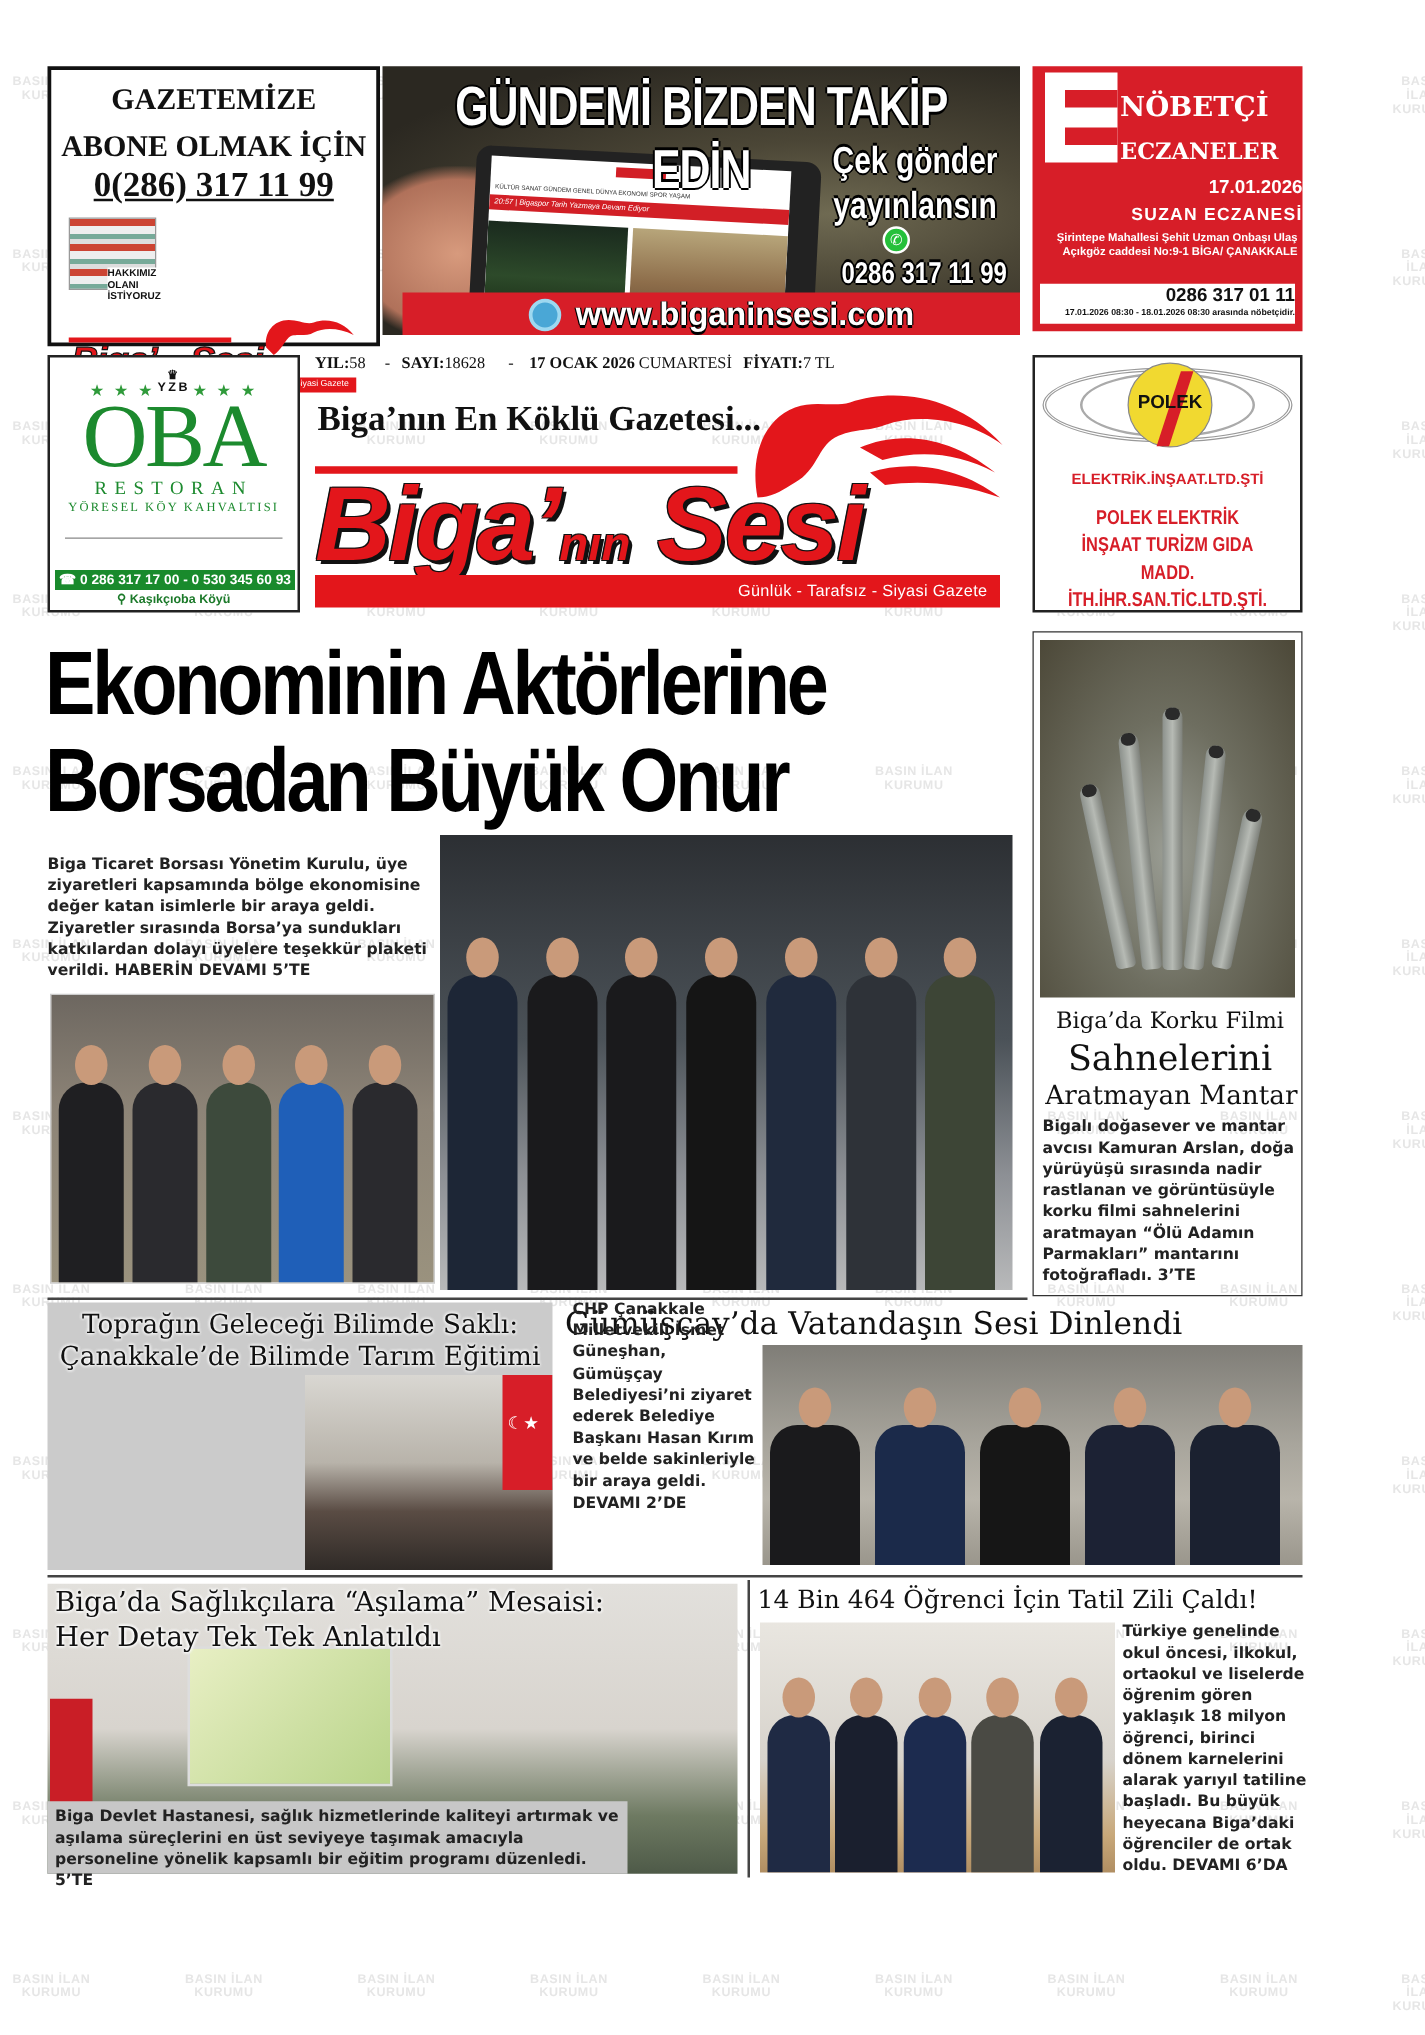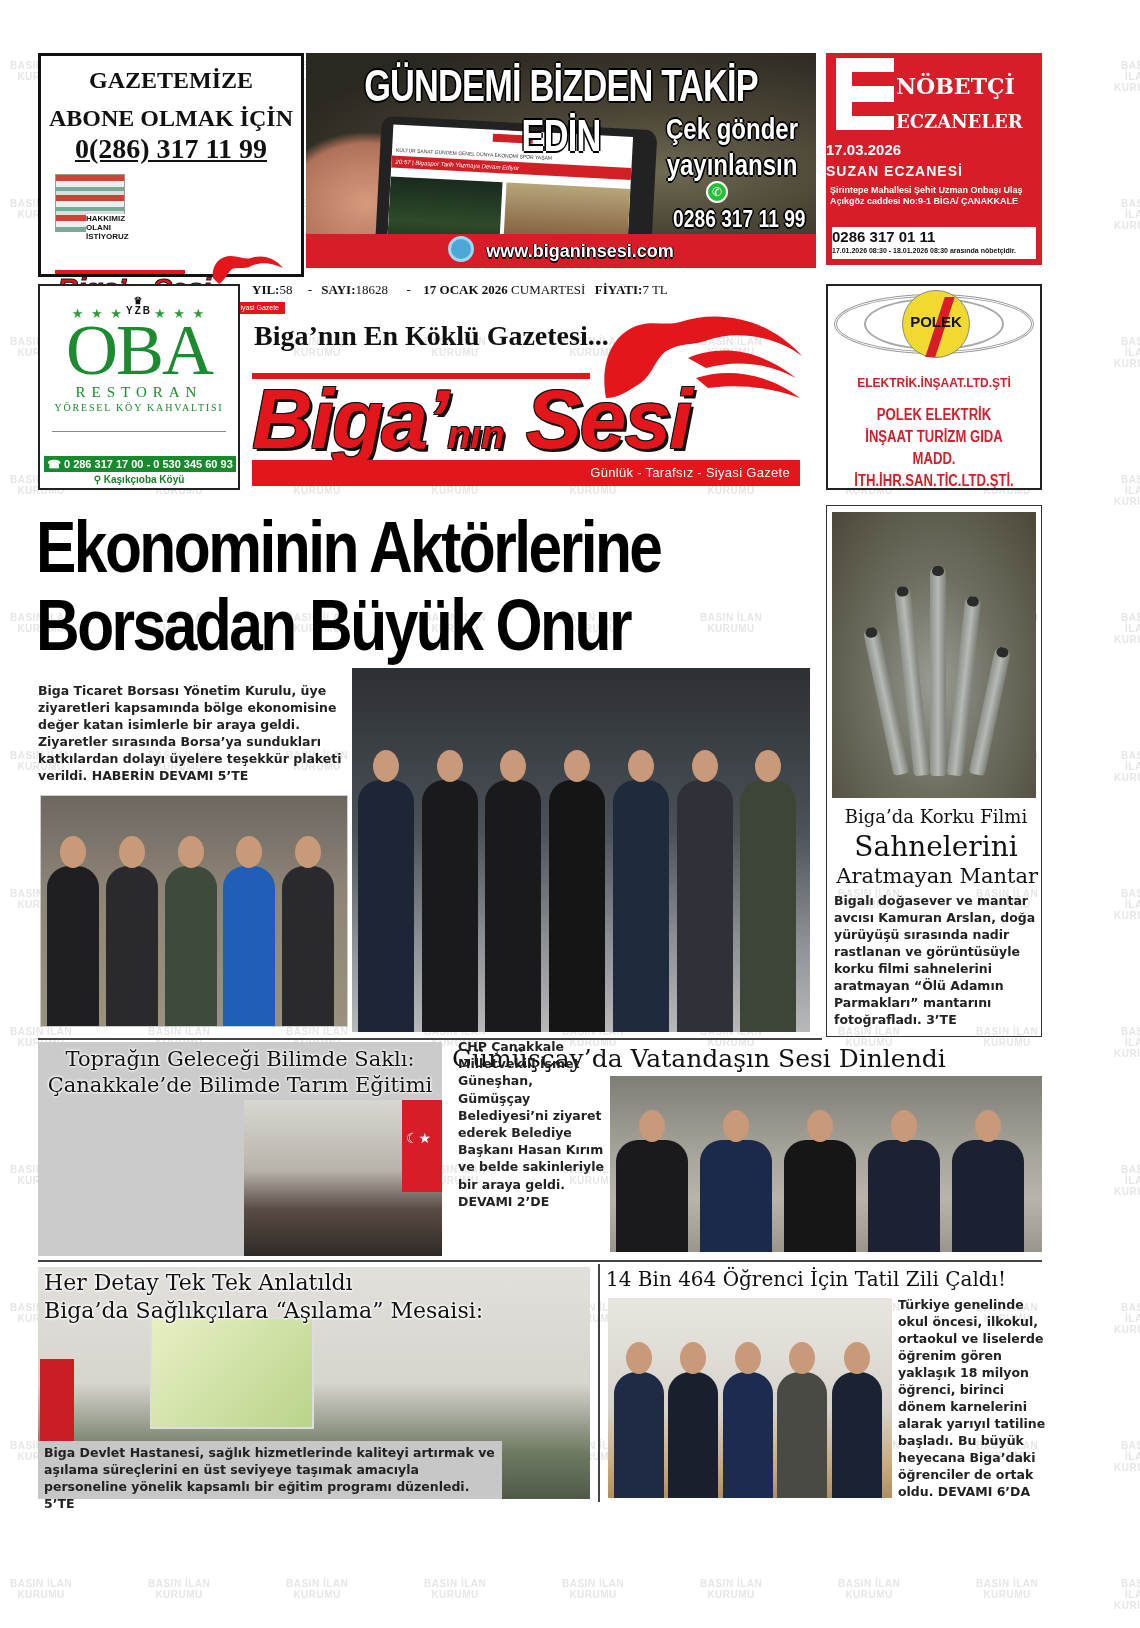--- a/index.html
+++ b/index.html
@@ -32,24 +32,24 @@
   #ad-follow .phone-dev { position: absolute; left: 72px; top: 70px; width: 276px; height: 140px; background: #222; border-radius: 12px; transform: rotate(3deg); }
   #ad-follow .screen { position: absolute; left: 12px; top: 8px; width: 240px; height: 124px; background: #fff; overflow: hidden; }
   #ad-follow .screen .nav { font-size: 5px; color: #333; padding: 22px 4px 0; white-space: nowrap; }
   #ad-follow .screen .ticker { margin-top: 3px; height: 12px; background: #d21f26; color: #fff; font-size: 6px; line-height: 12px; padding-left: 4px; font-style: italic; }
   #ad-follow .screen .img1 { position: absolute; left: 0; top: 52px; width: 112px; height: 72px; background: linear-gradient(180deg,#1a2a1e 0%,#2d4a2a 60%,#1c3018 100%); }
   #ad-follow .screen .img2 { position: absolute; left: 116px; top: 52px; width: 124px; height: 72px; background: linear-gradient(180deg,#b7a57a 0%,#8d6d4a 60%,#6b4f35 100%); }
   #ad-follow .logo-s { position: absolute; left: 100px; top: 4px; width: 40px; height: 8px; background: #d21f26; }
   #ad-follow .cta { position: absolute; right: 18px; top: 58px; text-align: center; color: #fff; font-weight: bold; font-size: 30px; line-height: 36px; transform: scaleX(0.8); transform-origin: right top; text-shadow: 0 2px 0 #000, 2px 0 0 #000, -2px 0 0 #000, 0 -2px 0 #000; }
   #ad-follow .wa { position: absolute; right: 88px; top: 128px; width: 22px; height: 22px; border-radius: 50%; background: #25c03a; border: 2px solid #fff; color: #fff; font-size: 12px; text-align: center; line-height: 18px; }
   #ad-follow .num { position: absolute; right: 10px; top: 152px; color: #fff; font-weight: bold; font-size: 24px; transform: scaleX(0.8); transform-origin: right top; text-shadow: 0 2px 0 #000, 2px 0 0 #000, -2px 0 0 #000, 0 -2px 0 #000; }
-  #ad-follow .url { position: absolute; left: 0; bottom: 0; width: 100%; height: 34px; background: #d71e28; color: #fff; font-size: 18px; font-weight: bold; text-align: center; line-height: 34px; text-shadow: 0 2px 0 #000, 1px 0 0 #000, -1px 0 0 #000; }
+  #ad-follow .url { position: absolute; left: 16px; bottom: 0; width: 100%; height: 34px; background: #d71e28; color: #fff; font-size: 26px; font-weight: bold; text-align: center; line-height: 34px; text-shadow: 0 2px 0 #000, 1px 0 0 #000, -1px 0 0 #000; }
   #ad-follow .url .globe { display: inline-block; width: 26px; height: 26px; border-radius: 50%; border: 3px solid #9ed8f0; background: #4aa7d6; vertical-align: -5px; margin-right: 12px; }
 
-  #ad-pharmacy { left: 826px; top: 53px; width: 216px; height: 212px; background: #d71e28; color: #fff; text-align: left; text-decoration: underline; }
+  #ad-pharmacy { left: 826px; top: 53px; width: 216px; height: 212px; background: #d71e28; color: #fff; text-align: right; text-decoration: underline; }
   #ad-pharmacy .bigE { position: absolute; left: 10px; top: 5px; width: 58px; height: 72px; background: #fff; }
   #ad-pharmacy .bigE::before { content: ""; position: absolute; left: 16px; top: 14px; width: 42px; height: 14px; background: #d71e28; }
   #ad-pharmacy .bigE::after { content: ""; position: absolute; left: 16px; top: 44px; width: 42px; height: 14px; background: #d71e28; }
   #ad-pharmacy .t1 { position: absolute; left: 70px; top: 20px; font-family: "DejaVu Serif", serif; font-weight: bold; font-size: 22px; letter-spacing: 0; }
   #ad-pharmacy .t2 { position: absolute; left: 70px; top: 58px; font-family: "DejaVu Serif", serif; font-weight: bold; font-size: 18px; }
   #ad-pharmacy .date { position: absolute; left: 0; top: 88px; width: 100%; font-size: 15px; font-weight: bold; }
   #ad-pharmacy .name { position: absolute; left: 0; top: 110px; width: 100%; font-size: 14px; font-weight: bold; letter-spacing: 1px; }
   #ad-pharmacy .addr { position: absolute; left: 4px; top: 132px; width: 208px; font-size: 9px; line-height: 11px; font-weight: bold; }
   #ad-pharmacy .pbox { position: absolute; left: 6px; top: 174px; width: 204px; height: 32px; background: #fff; color: #111; }
   #ad-pharmacy .pbox .p { font-size: 15px; font-weight: bold; line-height: 18px; margin-top: 1px; }
@@ -278,21 +278,21 @@
   </div>
   <div class="wa">✆</div>
   <div class="num">0286 317 11 99</div>
   <div class="url"><span class="globe"></span><span>www.biganinsesi.com</span></div>
 </div>
 
 <div id="ad-pharmacy" class="abs">
   <div class="bigE"></div>
   <div class="t1">NÖBETÇİ</div>
   <div class="t2">ECZANELER</div>
-  <div class="date">17.03.2026</div>
+  <div class="date">17.01.2026</div>
   <div class="name">SUZAN ECZANESİ</div>
   <div class="addr">Şirintepe Mahallesi Şehit Uzman Onbaşı Ulaş Açıkgöz caddesi No:9-1 BİGA/ ÇANAKKALE</div>
   <div class="pbox">
     <div class="p">0286 317 01 11</div>
     <div class="h">17.01.2026 08:30 - 18.01.2026 08:30 arasında nöbetçidir.</div>
   </div>
 </div>
 
 <div id="ad-oba" class="abs">
   <div class="stars"><span>★ ★ ★</span><span class="crown">♛<br><span>YZB</span></span><span>★ ★ ★</span></div>
@@ -422,22 +422,22 @@
     <div class="people" style="left: 258px; width: 72px; height: 112px; background: rgb(28, 34, 52);"></div>
     <div class="face" style="left: 281px; top: 34px;"></div>
     <div class="people" style="left: 342px; width: 72px; height: 112px; background: rgb(27, 33, 48);"></div>
     <div class="face" style="left: 365px; top: 34px;"></div>
   </div>
 
 <div id="story-asi" class="abs">
   <div class="screen"></div>
   <div class="flag"></div>
   <div class="title">
+    <div>Biga’da Sağlıkçılara “Aşılama” Mesaisi:</div>
     <div>Her Detay Tek Tek Anlatıldı</div>
-    <div>Biga’da Sağlıkçılara “Aşılama” Mesaisi:</div>
   </div>
   <div class="capbox">Biga Devlet Hastanesi, sağlık hizmetlerinde kaliteyi artırmak ve aşılama süreçlerini en üst seviyeye taşımak amacıyla personeline yönelik kapsamlı bir eğitim programı düzenledi. 5’TE</div>
 </div>
 
 <div id="story-tatil-title" class="abs">14 Bin 464 Öğrenci İçin Tatil Zili Çaldı!</div>
 <div id="photo-tatil" class="photo">
     <div class="people" style="left: 6px; width: 50px; height: 126px; background: rgb(31, 42, 68);"></div>
     <div class="face" style="left: 18px; top: 44px;"></div>
     <div class="people" style="left: 60.4px; width: 50px; height: 126px; background: rgb(26, 31, 46);"></div>
     <div class="face" style="left: 72.4px; top: 44px;"></div>

